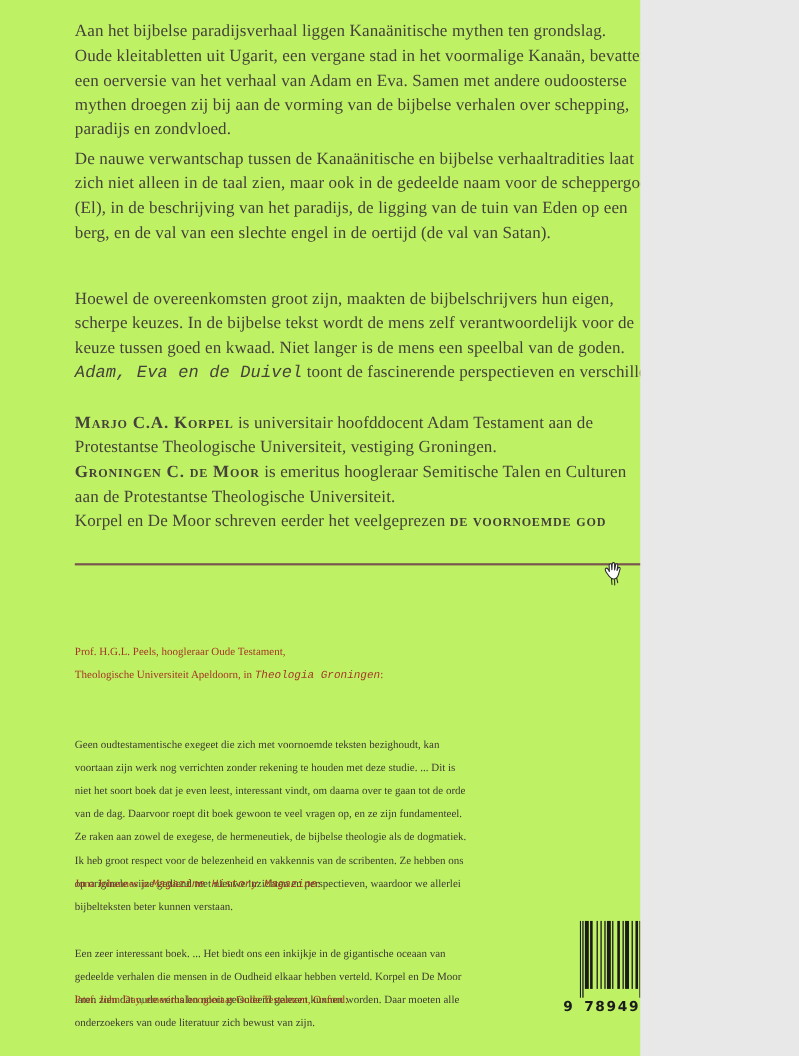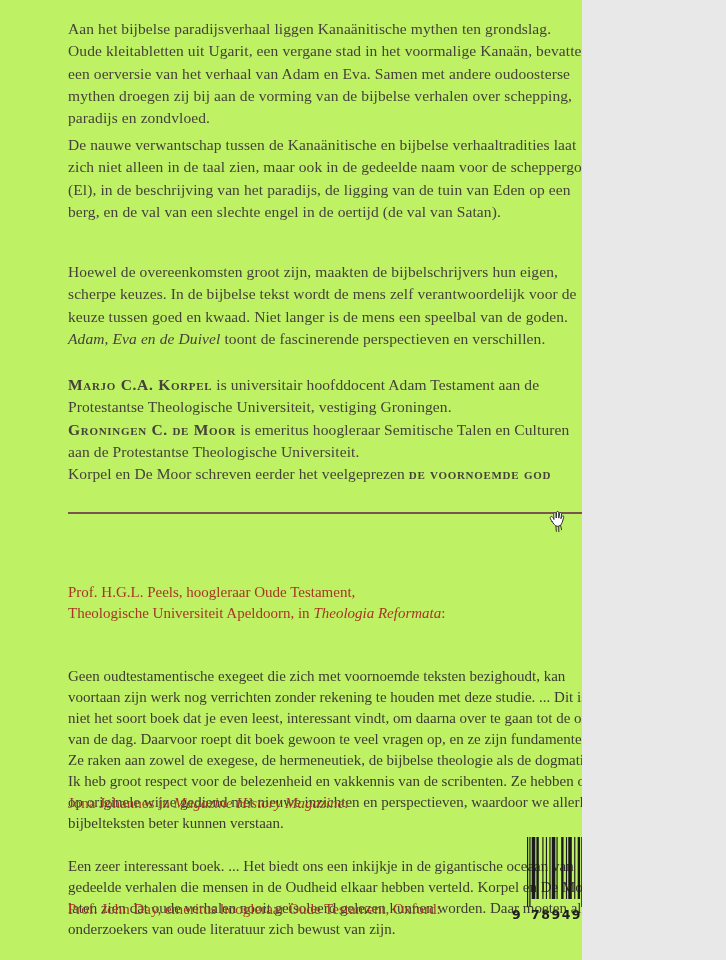--- a/index.html
+++ b/index.html
@@ -16,38 +16,38 @@
     position: absolute;
     left: 68px;
     width: 606px;
     white-space: pre-wrap;
   }
   .main-text {
     font-size: 15.5px;
     line-height: 22.3px;
     letter-spacing: 0.1px;
   }
-  .seg-i { font-style: italic; }
+  .seg-i { font-style: italic; font-family: Liberation Mono, monospace; }
   .seg-sc { font-variant: small-caps; letter-spacing: 0.7px; font-weight: bold; }
   .rule {
     position: absolute;
     left: 68px;
     top: 512px;
     width: 590px;
     height: 1.5px;
     background: #7a5550;
   }
   .cursor {
     position: absolute;
     left: 546px;
     top: 508px;
     width: 22px;
     height: 25px;
   }
-  .review { font-size: 15px; line-height: 21px; color: #3f3a34; }
+  .review { font-size: 10px; line-height: 21px; color: #3f3a34; }
   .review-header { color: #a63726; white-space: pre-wrap; }
   .review-body { white-space: pre-wrap; }
   .barcode {
     position: absolute;
     left: 512px;
     top: 837px;
     width: 140px;
     height: 90px;
     font-weight: bold;
   }
@@ -96,21 +96,21 @@
   <div class="rule"></div>
 
   <div class="cursor">
     <svg width="22" height="25" viewBox="0 0 20 23">
       <path d="M5.5 12.5 C4.2 10.8 3 8.6 4.3 7.9 C5.3 7.4 6.1 8.4 6.6 9.4 L7.2 10.6 L7 5.2 C7 3.9 8.9 3.8 9 5.1 L9.3 9.2 L9.6 4.1 C9.7 2.8 11.6 2.9 11.6 4.2 L11.6 9.3 L12.5 4.9 C12.8 3.7 14.5 4 14.3 5.3 L13.6 9.8 L14.5 7.8 C15 6.7 16.6 7.2 16.2 8.5 L14.8 13.2 C14 15.8 12.2 17 10.1 16.8 C8.2 16.6 6.8 14.3 5.5 12.5 Z M9 16.8 L9.4 21.5 M11.5 17 L11.7 21.8 M13.3 16 L14.2 20" fill="#ffffff" stroke="#2b2b2b" stroke-width="0.9" stroke-linejoin="round" stroke-linecap="round"></path>
     </svg>
   </div>
 
   <section class="block review" style="top:540px">
     <div class="review-header"><span>Prof. H.G.L. Peels, hoogleraar Oude Testament,
-Theologische Universiteit Apeldoorn, in </span><span class="seg-i">Theologia Reformata</span><span>:</span></div>
+Theologische Universiteit Apeldoorn, in </span><span class="seg-i">Theologia Groningen</span><span>:</span></div>
     <div class="review-body">Geen oudtestamentische exegeet die zich met voornoemde teksten bezighoudt, kan
 voortaan zijn werk nog verrichten zonder rekening te houden met deze studie. ... Dit is
 niet het soort boek dat je even leest, interessant vindt, om daarna over te gaan tot de orde
 van de dag. Daarvoor roept dit boek gewoon te veel vragen op, en ze zijn fundamenteel.
 Ze raken aan zowel de exegese, de hermeneutiek, de bijbelse theologie als de dogmatiek.
 Ik heb groot respect voor de belezenheid en vakkennis van de scribenten. Ze hebben ons
 op originele wijze gediend met nieuwe inzichten en perspectieven, waardoor we allerlei
 bijbelteksten beter kunnen verstaan.</div>
   </section>
 

